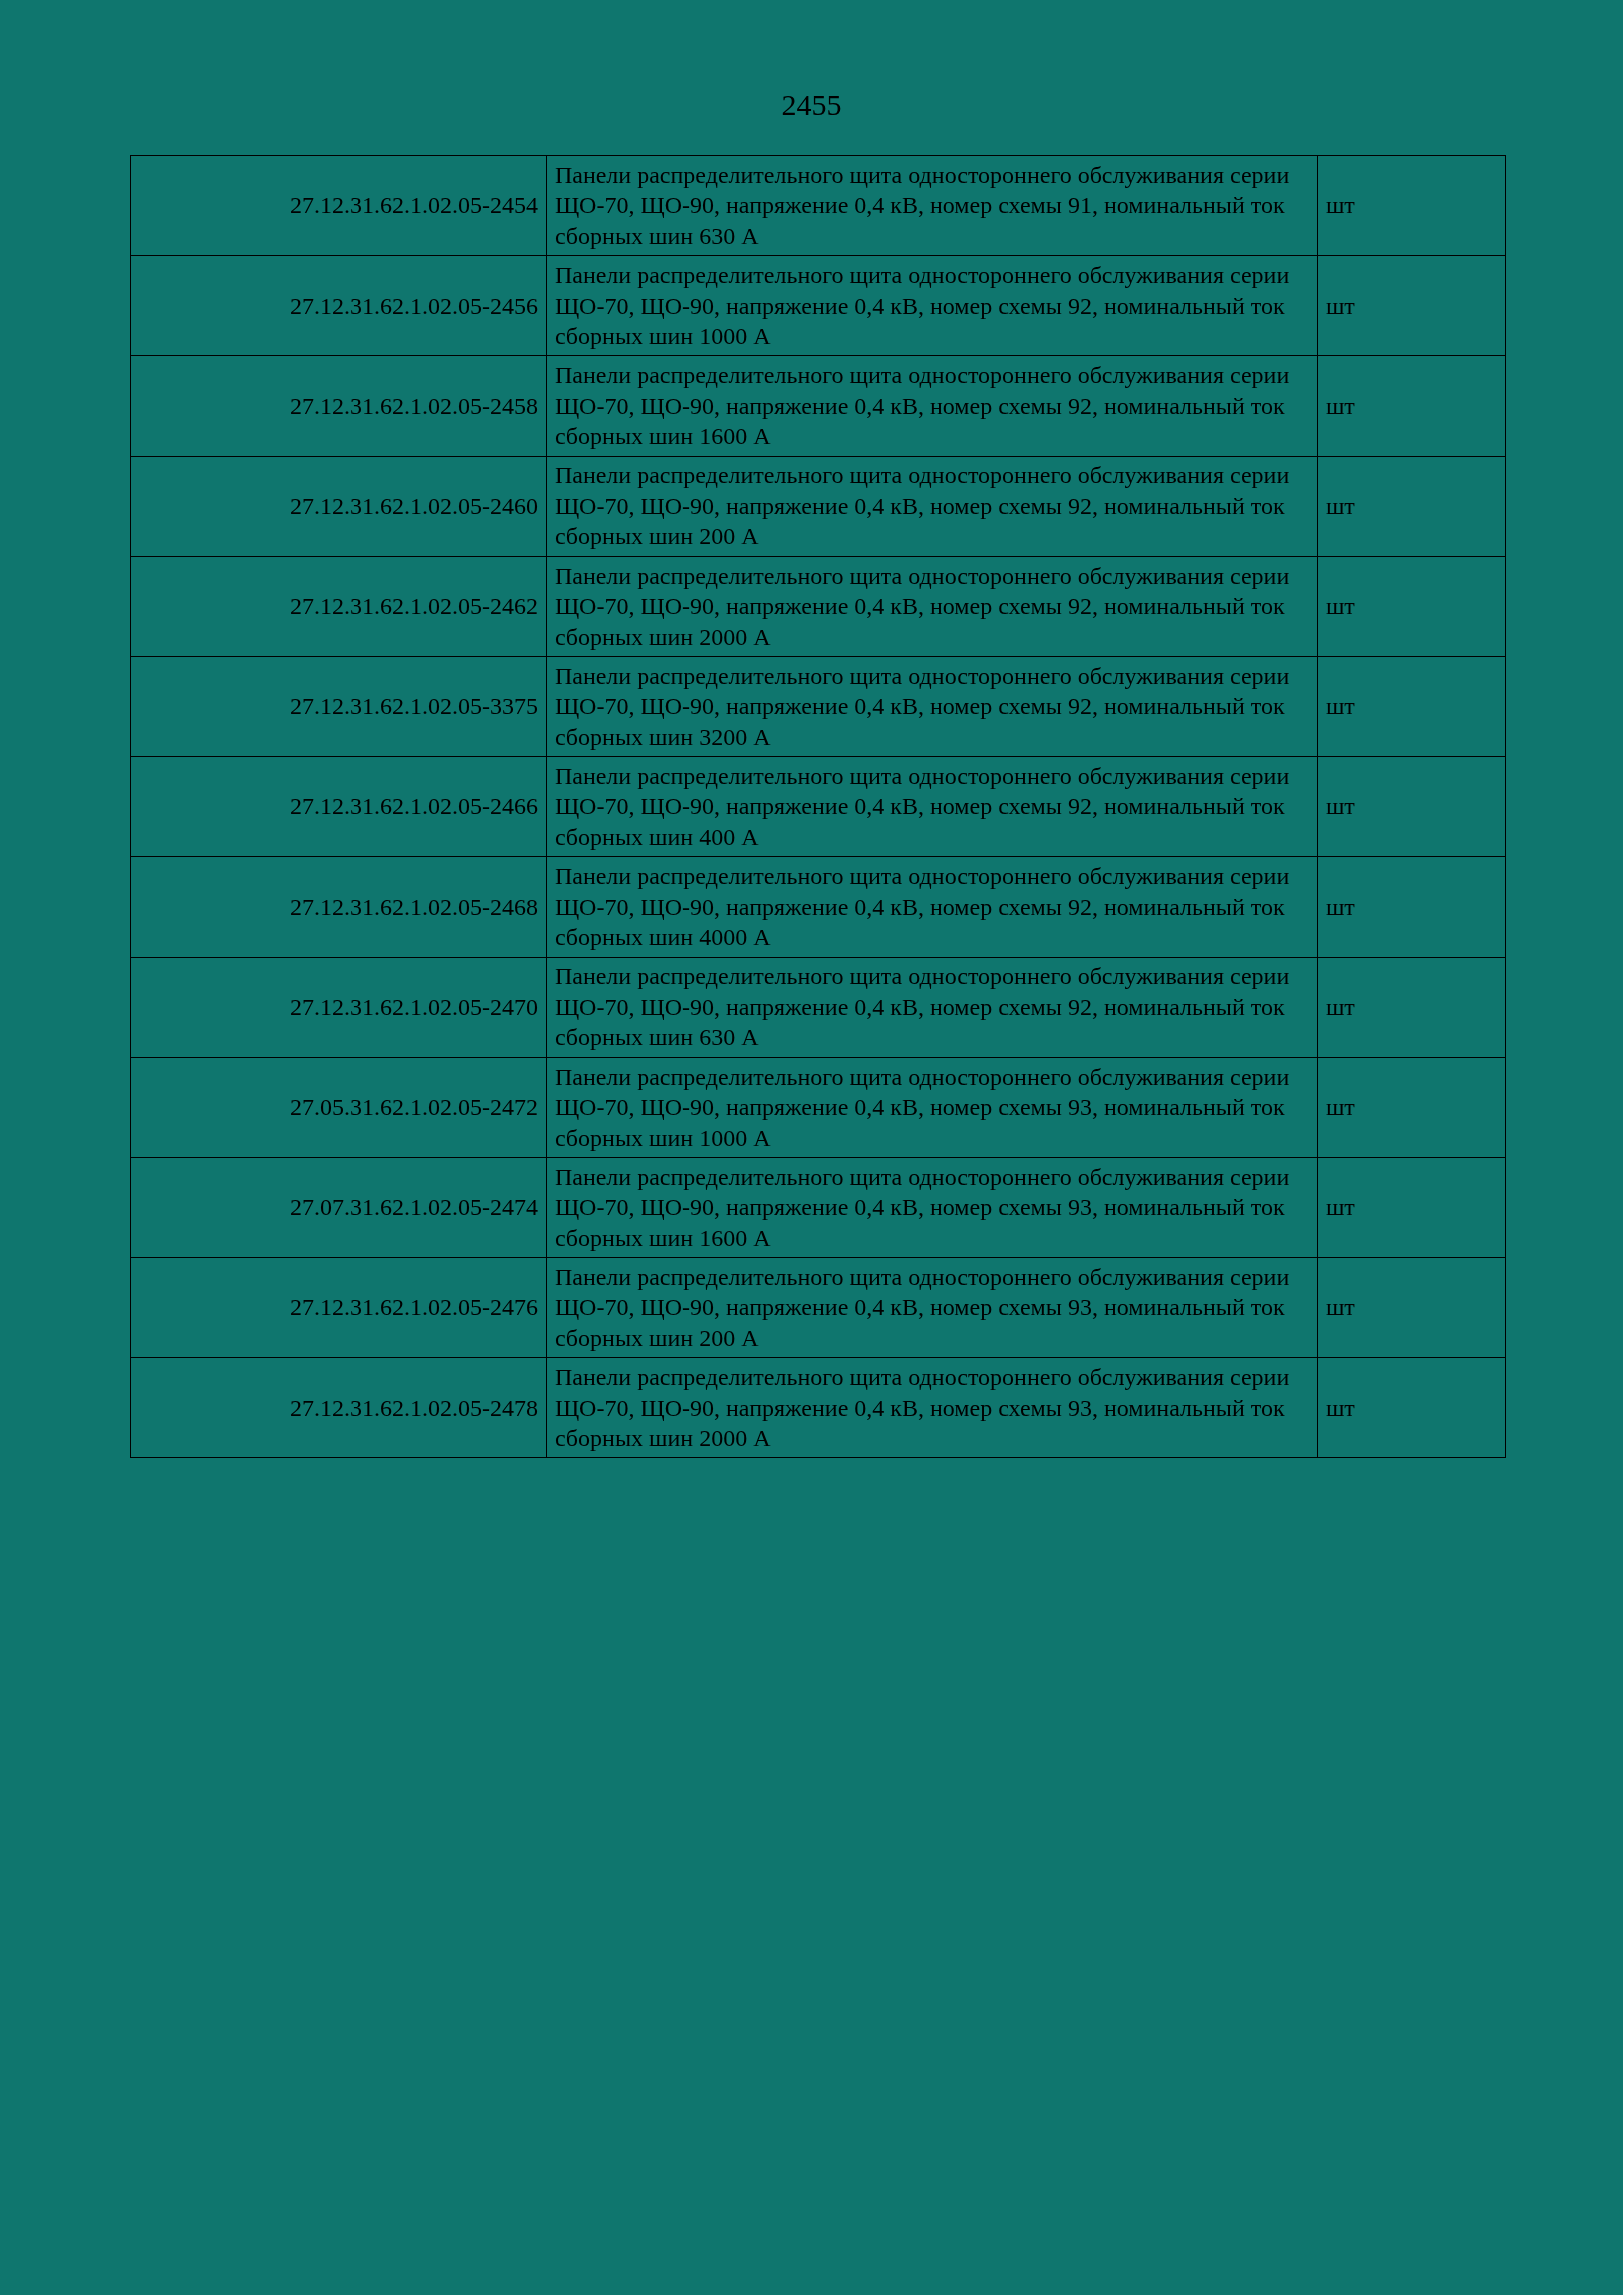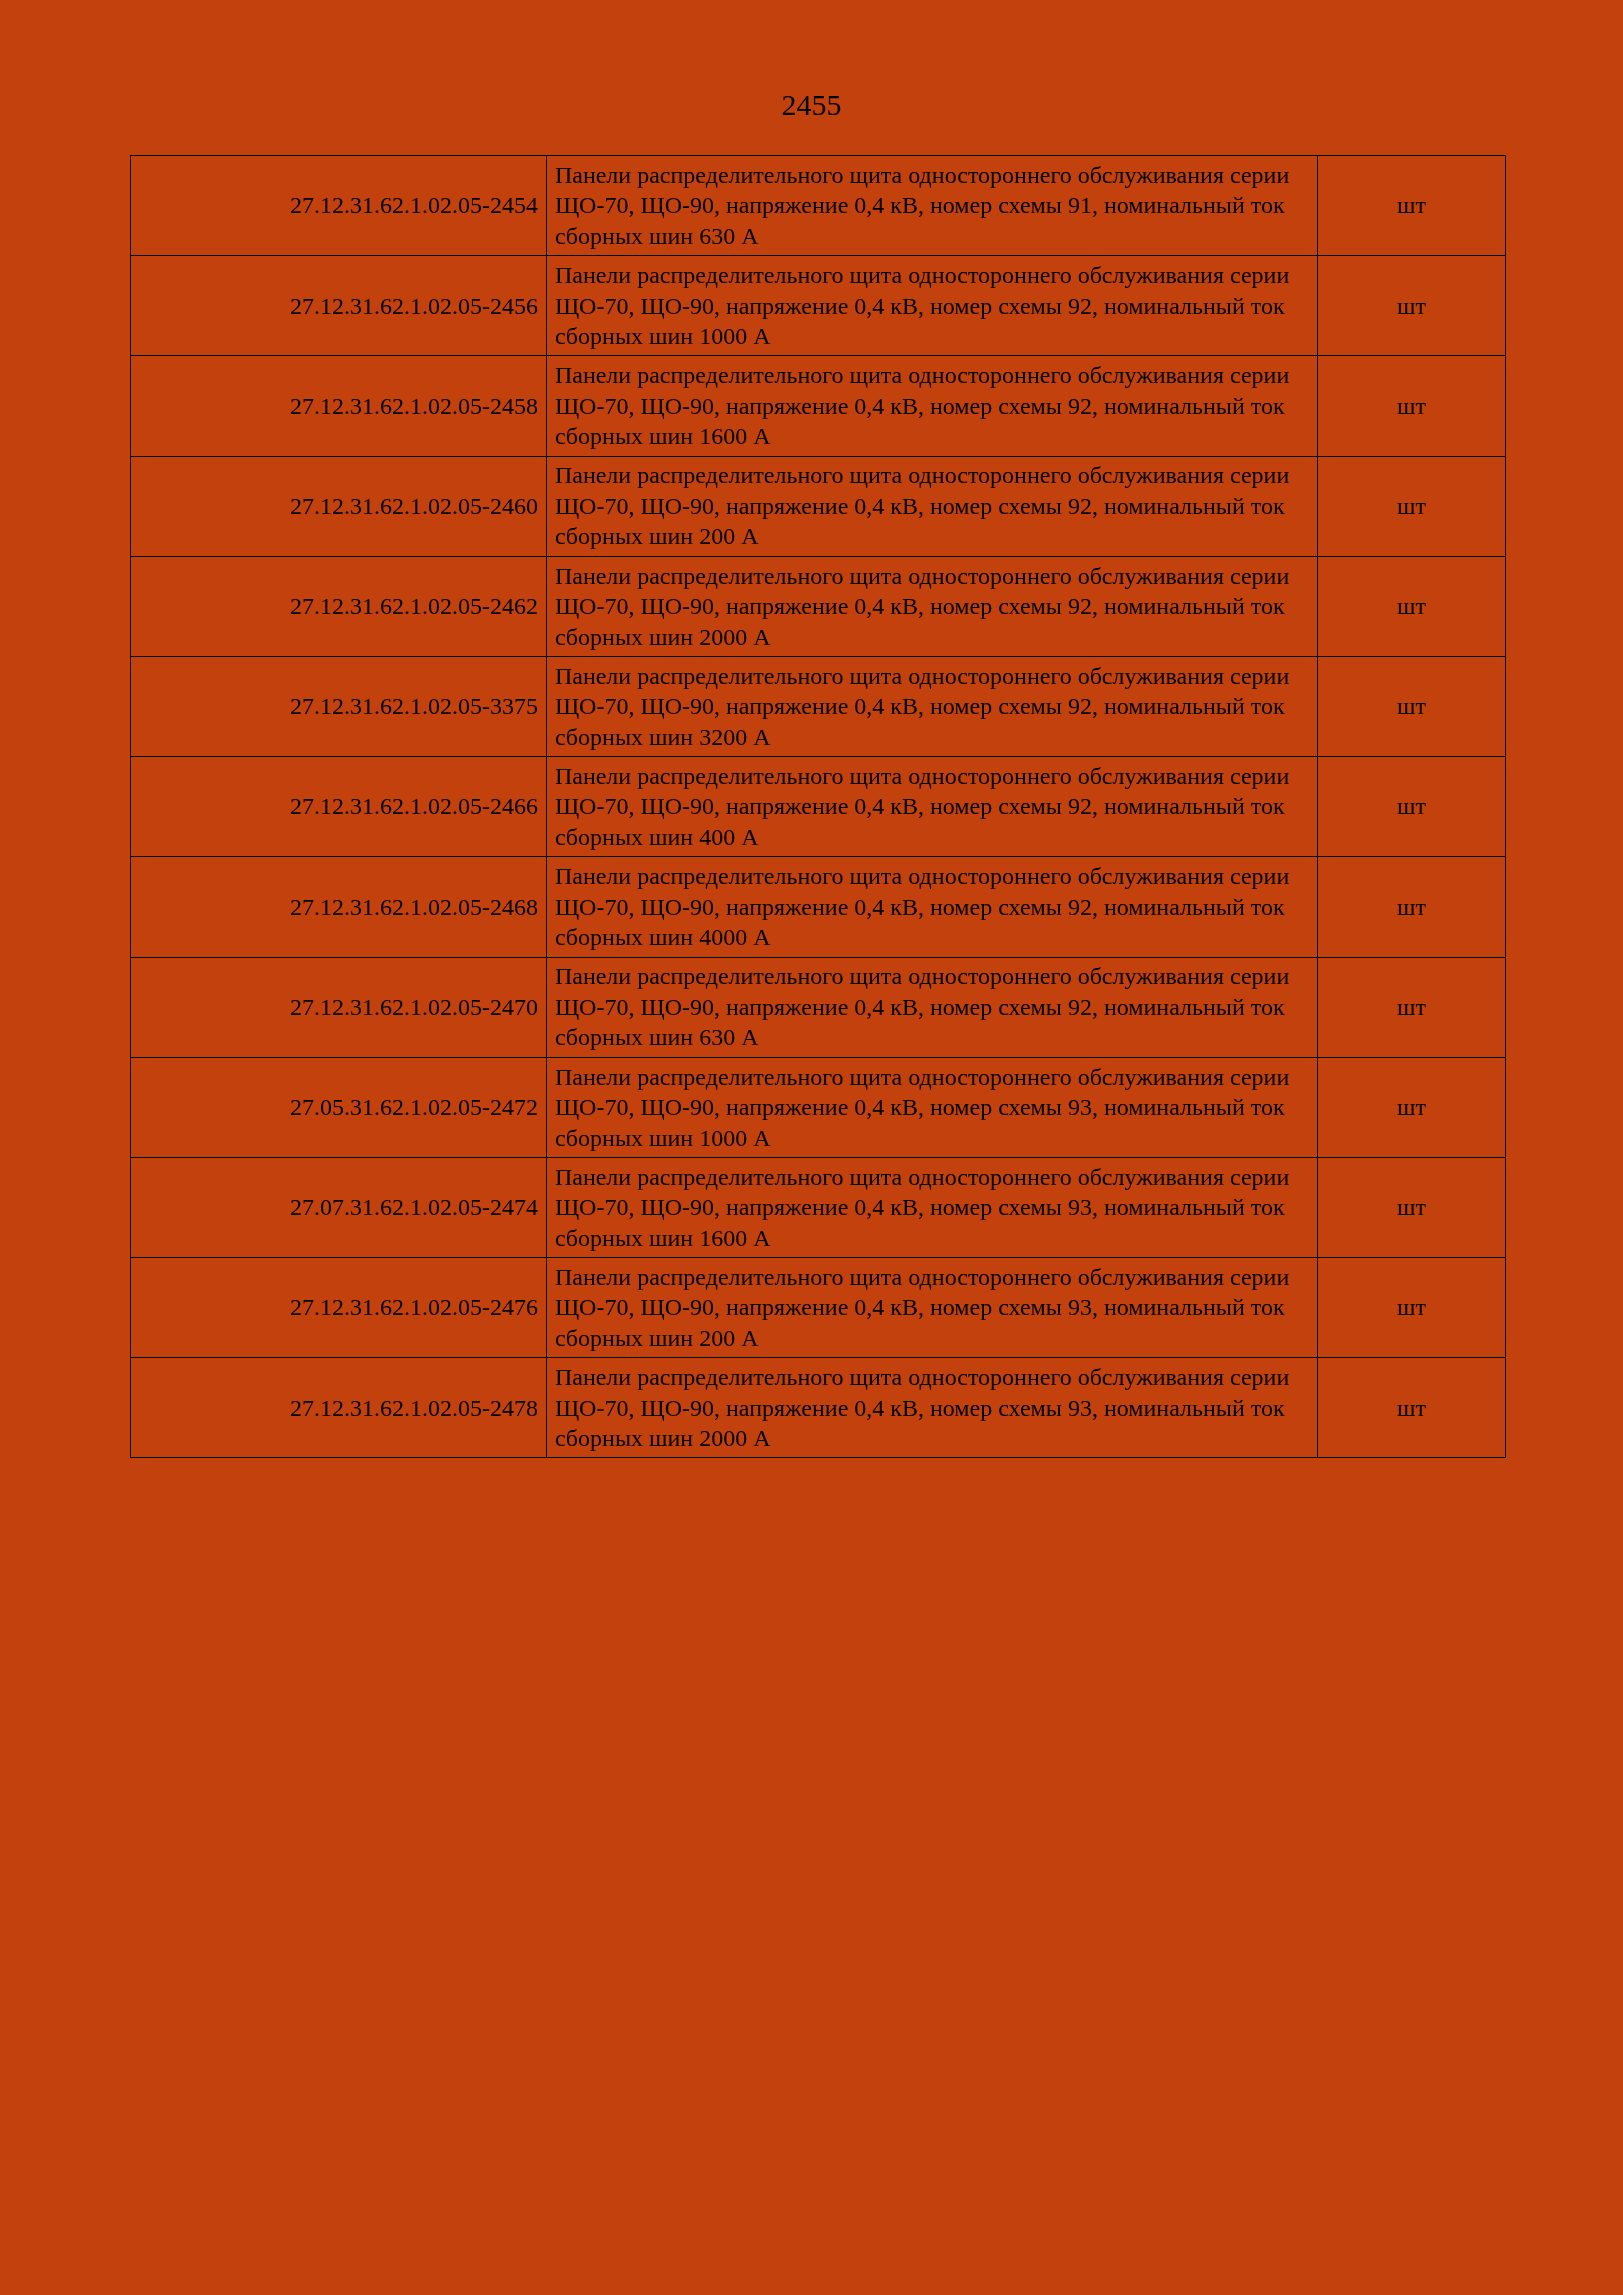--- a/index.html
+++ b/index.html
@@ -6,21 +6,21 @@
     margin: 0;
     padding: 0;
     background: #ffffff;
     color: #000000;
     font-family: "Liberation Serif", serif;
   }
   .page {
     position: relative;
     width: 1623px;
     height: 2295px;
-    background: #c2410c;
+    background: #0f766e;
     box-sizing: border-box;
   }
   .page-number {
     padding-top: 88px;
     text-align: center;
     font-size: 30px;
     line-height: 1.1;
   }
   table.items-table {
     border-collapse: collapse;
@@ -42,21 +42,20 @@
   }
   td.code-cell {
     text-align: right;
     vertical-align: middle;
   }
   td.desc-cell {
     text-align: left;
     vertical-align: top;
   }
   td.unit-cell {
-    text-align: center;
     vertical-align: middle;
   }
 </style>
 </head>
 <body>
 
 <div class="page">
   <div class="page-number">2455</div>
 
   <table class="items-table">

